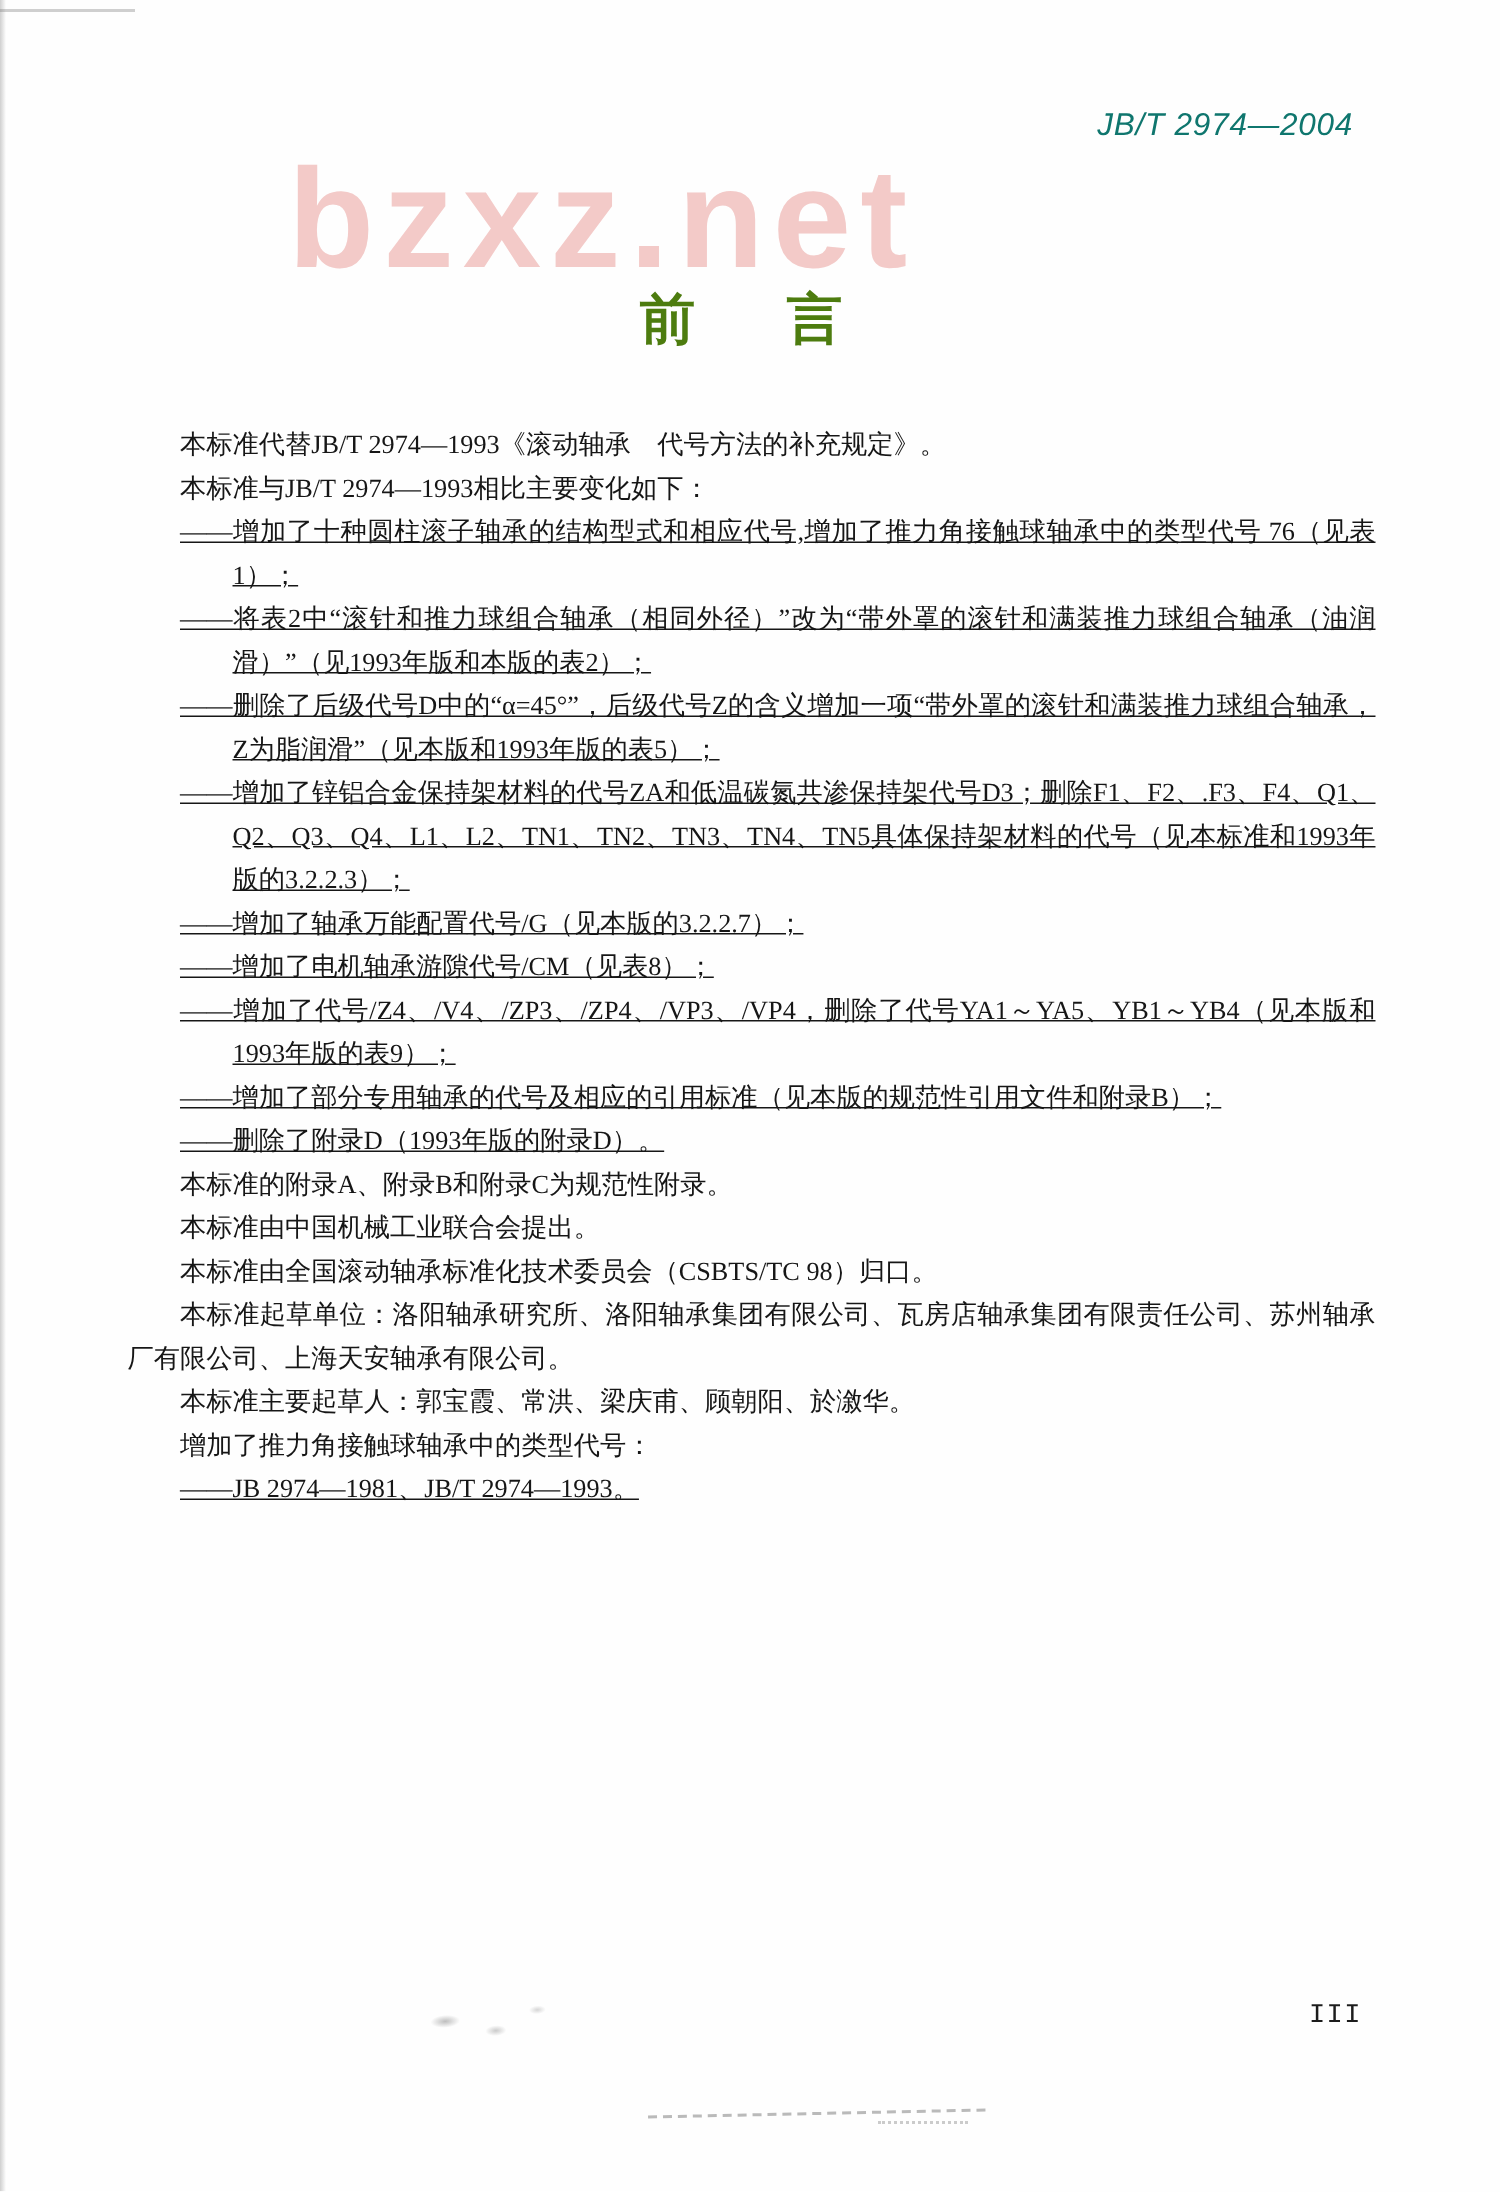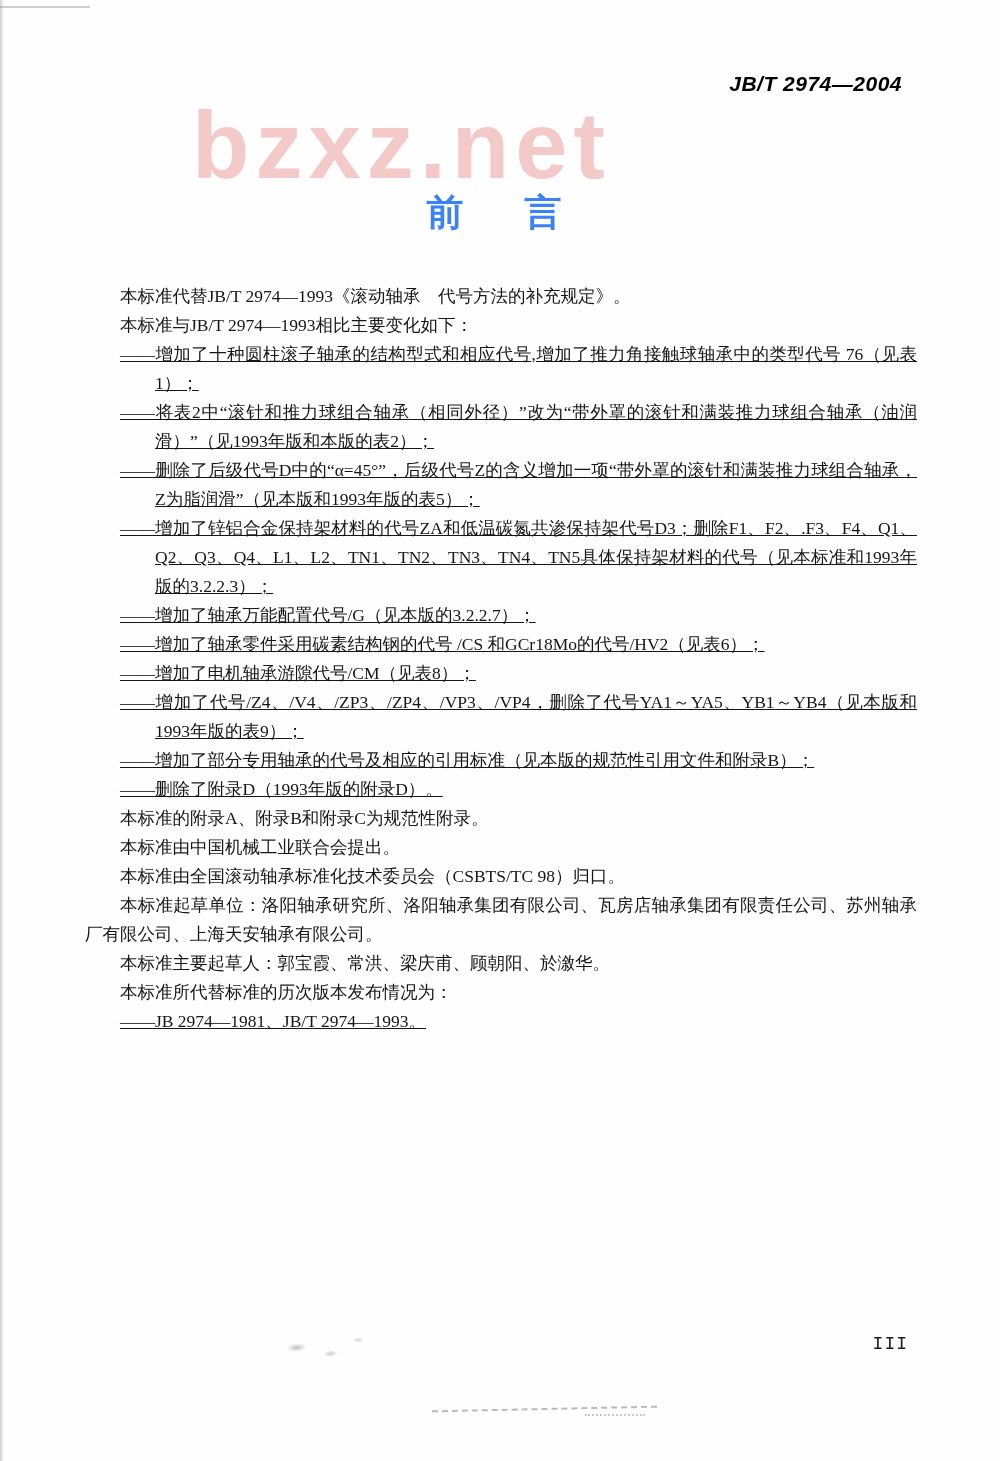--- a/index.html
+++ b/index.html
@@ -26,25 +26,25 @@
     position: absolute;
     left: 0; top: 6px;
     width: 90px; height: 2px;
     background: rgba(120,120,120,0.35);
   }
   .doc-code {
     position: absolute;
     top: 72px;
     right: 98px;
     font-family: "Liberation Sans", sans-serif;
-    font-weight: bold;
+    font-weight: normal;
     font-style: italic;
     font-size: 21px;
     letter-spacing: 0.5px;
-    color: #000000;
+    color: #0f766e;
   }
   .watermark {
     position: absolute;
     top: 92px;
     left: 192px;
     font-family: Liberation Sans, sans-serif;
     font-weight: bold;
     font-size: 94px;
     letter-spacing: 6px;
     color: rgba(233, 158, 155, 0.55);
@@ -52,21 +52,21 @@
   }
   .doc-title {
     position: absolute;
     top: 188px;
     left: 0;
     width: 100%;
     text-align: center;
     font-size: 37px;
     font-weight: bold;
     letter-spacing: 12px;
-    color: #3b82f6;
+    color: #4d7c0f;
   }
   .doc-body {
     position: absolute;
     top: 282px;
     left: 85px;
     width: 832px;
     font-size: 17.5px;
     line-height: 29px;
     text-align: justify;
     color: #161616;
@@ -122,31 +122,30 @@
   <h1 class="doc-title">前　言</h1>
 
   <div class="doc-body" id="doc-body">
       <p class="indent">本标准代替JB/T 2974—1993《滚动轴承　代号方法的补充规定》。</p>
       <p class="indent">本标准与JB/T 2974—1993相比主要变化如下：</p>
       <p class="list">——增加了十种圆柱滚子轴承的结构型式和相应代号,增加了推力角接触球轴承中的类型代号 76（见表1）；</p>
       <p class="list">——将表2中“滚针和推力球组合轴承（相同外径）”改为“带外罩的滚针和满装推力球组合轴承（油润滑）”（见1993年版和本版的表2）；</p>
       <p class="list">——删除了后级代号D中的“α=45°”，后级代号Z的含义增加一项“带外罩的滚针和满装推力球组合轴承，Z为脂润滑”（见本版和1993年版的表5）；</p>
       <p class="list">——增加了锌铝合金保持架材料的代号ZA和低温碳氮共渗保持架代号D3；删除F1、F2、.F3、F4、Q1、Q2、Q3、Q4、L1、L2、TN1、TN2、TN3、TN4、TN5具体保持架材料的代号（见本标准和1993年版的3.2.2.3）；</p>
       <p class="list">——增加了轴承万能配置代号/G（见本版的3.2.2.7）；</p>
-      <p class="list">——增加了轴承零件采用碳素结构钢的代号 /CS 和GCr18Mo的代号/HV2（见表6）；</p>
       <p class="list">——增加了电机轴承游隙代号/CM（见表8）；</p>
       <p class="list">——增加了代号/Z4、/V4、/ZP3、/ZP4、/VP3、/VP4，删除了代号YA1～YA5、YB1～YB4（见本版和1993年版的表9）；</p>
       <p class="list">——增加了部分专用轴承的代号及相应的引用标准（见本版的规范性引用文件和附录B）；</p>
       <p class="list">——删除了附录D（1993年版的附录D）。</p>
       <p class="indent">本标准的附录A、附录B和附录C为规范性附录。</p>
       <p class="indent">本标准由中国机械工业联合会提出。</p>
       <p class="indent">本标准由全国滚动轴承标准化技术委员会（CSBTS/TC 98）归口。</p>
       <p class="indent">本标准起草单位：洛阳轴承研究所、洛阳轴承集团有限公司、瓦房店轴承集团有限责任公司、苏州轴承厂有限公司、上海天安轴承有限公司。</p>
       <p class="indent">本标准主要起草人：郭宝霞、常洪、梁庆甫、顾朝阳、於漵华。</p>
-      <p class="indent">本标准所代替标准的历次版本发布情况为：</p>
+      <p class="indent">增加了推力角接触球轴承中的类型代号：</p>
       <p class="list">——JB 2974—1981、JB/T 2974—1993。</p>
     </div>
 
   <div class="page-number">III</div>
 
   <div class="scan-smudge"></div>
   <div class="scan-squiggle"></div>
   <div class="scan-squiggle-2"></div>
 
 </div>

